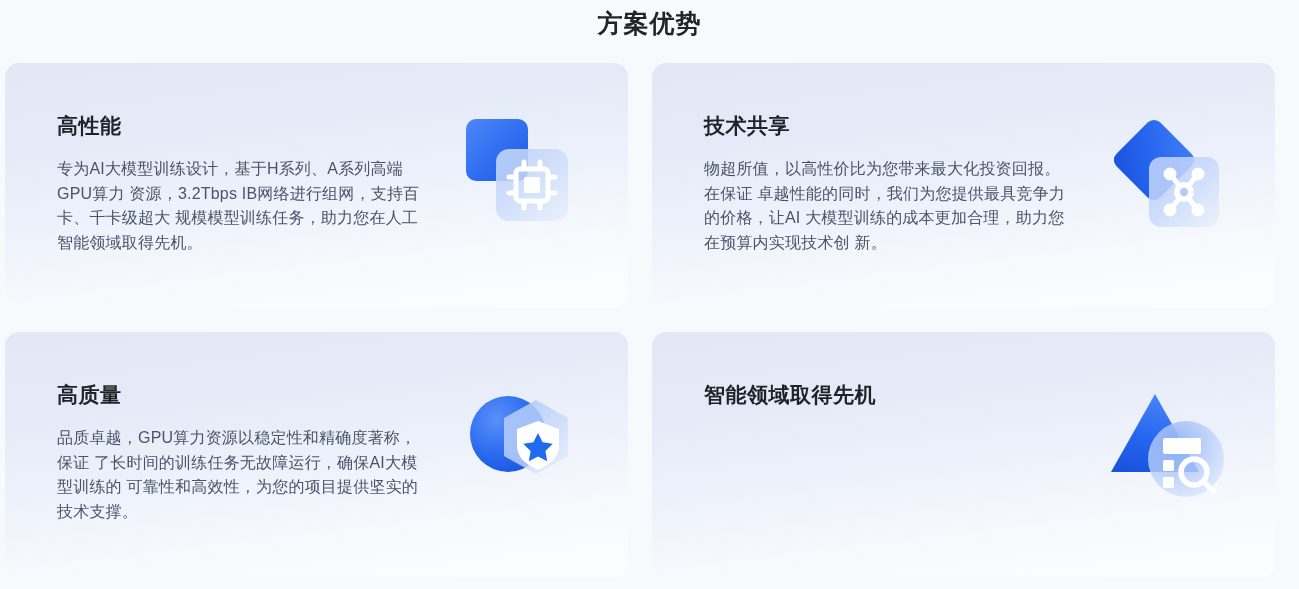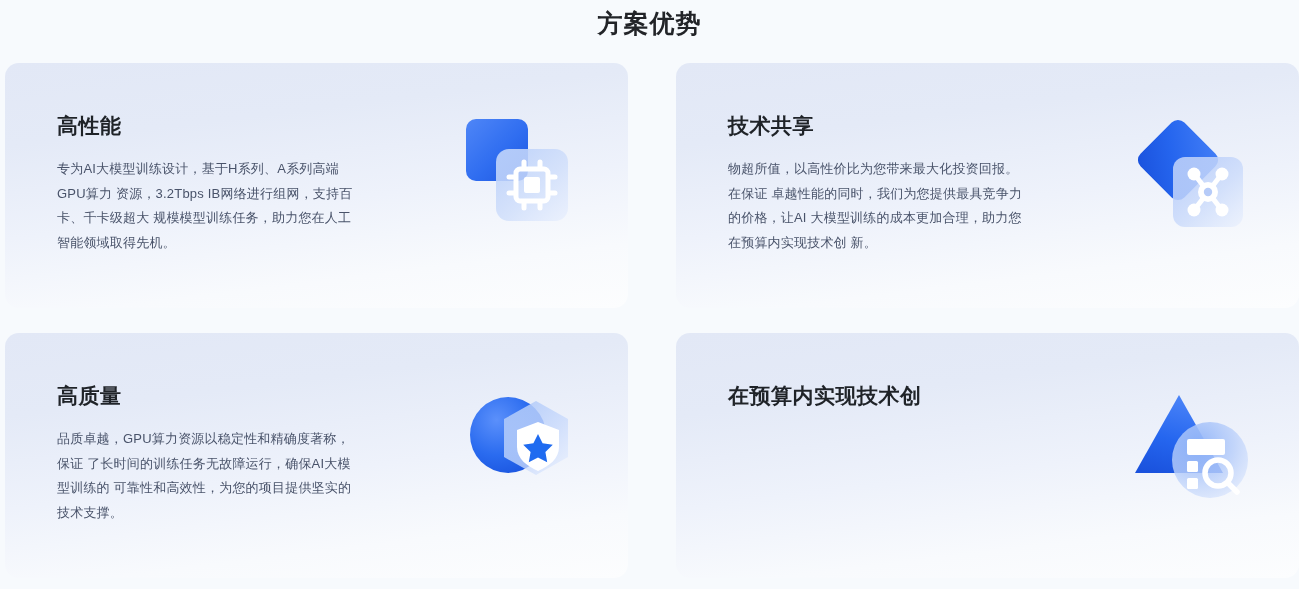--- a/index.html
+++ b/index.html
@@ -40,20 +40,21 @@
   .card-grid {
     position: absolute;
     top: 63px;
     left: 0;
     width: 1299px;
     display: grid;
     grid-template-columns: 623px 623px;
     column-gap: 48px;
     row-gap: 25px;
     padding: 0 5px;
+    gap: 24px;
   }
 
   .card {
     position: relative;
     height: 245px;
     border-radius: 14px;
     background: linear-gradient(173deg,
                 #e2e8f6 0%,
                 #e4eaf7 26%,
                 #eef2fb 55%,
@@ -73,21 +74,21 @@
   .card-title {
     font-size: 21px;
     font-weight: bold;
     color: #1f2328;
     letter-spacing: 0.5px;
     line-height: 30px;
     margin-bottom: 16px;
   }
 
   .card-desc {
-    font-size: 13px;
+    font-size: 16px;
     line-height: 24.5px;
     color: #49536a;
     letter-spacing: 0.2px;
     max-width: 380px;
     white-space: pre-line;
   }
 
   
   .card-icon {
     position: absolute;
@@ -212,21 +213,21 @@
           <circle cx="50" cy="54" r="38" fill="url(#g2a)"></circle>
           <path d="M78 20 L110 38 L110 76 L78 94 L46 76 L46 38 Z" fill="url(#g2b)"></path>
           <path d="M80 41 L101 49 L101 66 C101 78 91 85 80 90 C69 85 59 78 59 66 L59 49 Z" fill="#ffffff"></path>
           <path d="M80 53 l4.6 9.3 10.2 1.5 -7.4 7.2 1.8 10.2 -9.2 -4.8 -9.2 4.8 1.8 -10.2 -7.4 -7.2 10.2 -1.5 Z" fill="#1f6bf0"></path>
         </svg>
       </div>
     </div>
 
     <div class="card">
       <div class="card-inner">
-        <div class="card-title">在预算内实现技术创</div>
+        <div class="card-title">智能领域取得先机</div>
       </div>
       <div class="card-icon">
         <svg viewBox="0 0 128 128" xmlns="http://www.w3.org/2000/svg">
           <defs>
             <linearGradient id="g4a" x1="0.5" y1="0" x2="0.2" y2="1">
               <stop offset="0%" stop-color="#4b84f8"></stop>
               <stop offset="55%" stop-color="#2566ef"></stop>
               <stop offset="100%" stop-color="#1a52dd"></stop>
             </linearGradient>
             <radialGradient id="g4b" cx="0.35" cy="0.3" r="0.85">

